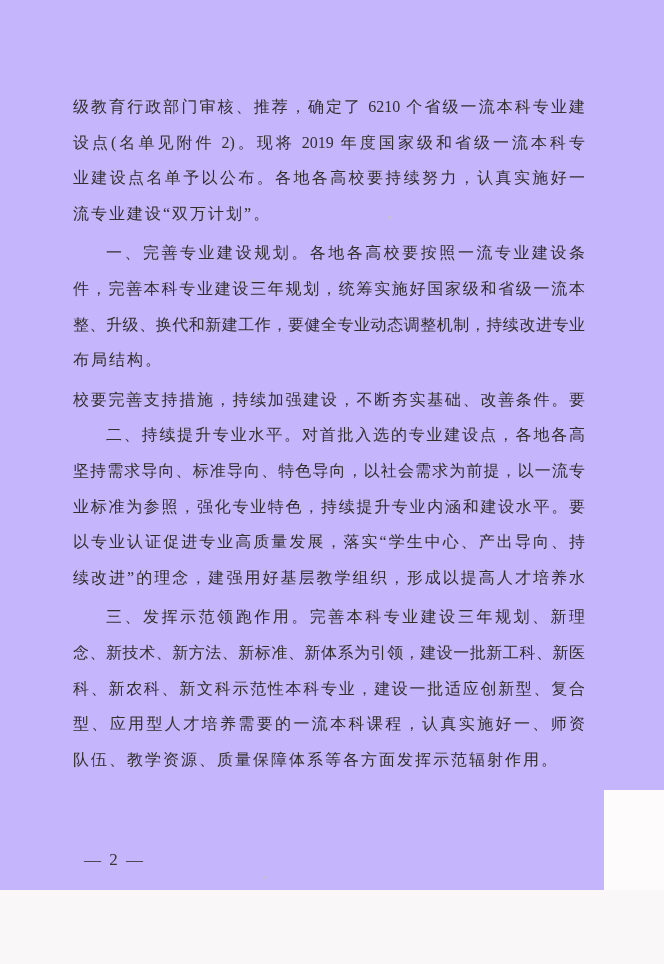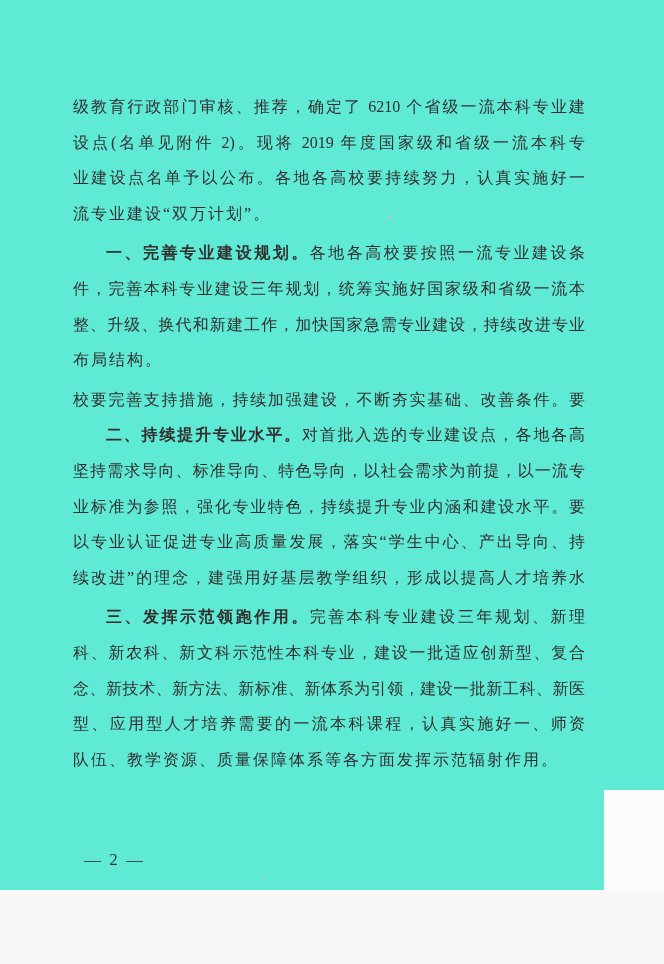--- a/index.html
+++ b/index.html
@@ -4,21 +4,21 @@
 <style>
   html, body {
     margin: 0;
     padding: 0;
     background: #ffffff;
   }
   .page {
     position: relative;
     width: 664px;
     height: 964px;
-    background: #5eead4;
+    background: #c4b5fd;
     overflow: hidden;
     font-family: "Liberation Serif", "DejaVu Serif", serif;
     color: #332f2f;
   }
   
   .scan-band {
     position: absolute;
     left: 0;
     top: 890px;
     width: 664px;
@@ -60,21 +60,21 @@
   }
   .line.last {
     text-align: right;
     text-align-last: left;
     letter-spacing: 2px;
   }
   .line.indent {
     padding-left: 33px;
   }
   .head {
-    font-weight: bold;
+    font-weight: normal;
     margin-top: 47px;
   }
   .page-number {
     position: absolute;
     left: 84px;
     top: 849px;
     font-size: 17px;
     line-height: 22px;
     letter-spacing: 2px;
     color: #3a3636;
@@ -96,37 +96,37 @@
     <div class="para">
       <div class="line">级教育行政部门审核、推荐，确定了 6210 个省级一流本科专业建</div>
       <div class="line">设点(名单见附件 2)。现将 2019 年度国家级和省级一流本科专</div>
       <div class="line">业建设点名单予以公布。各地各高校要持续努力，认真实施好一</div>
       <div class="line last">流专业建设“双万计划”。</div>
     </div>
 
     <div class="para gap">
       <div class="line indent"><span class="head">一、完善专业建设规划。</span><span>各地各高校要按照一流专业建设条</span></div>
       <div class="line">件，完善本科专业建设三年规划，统筹实施好国家级和省级一流本</div>
-      <div class="line">整、升级、换代和新建工作，加快国家急需专业建设，持续改进专业</div>
+      <div class="line">整、升级、换代和新建工作，要健全专业动态调整机制，持续改进专业</div>
       <div class="line last">布局结构。</div>
     </div>
 
     <div class="para gap">
       <div class="line">校要完善支持措施，持续加强建设，不断夯实基础、改善条件。要</div>
       <div class="line indent"><span class="head">二、持续提升专业水平。</span><span>对首批入选的专业建设点，各地各高</span></div>
       <div class="line">坚持需求导向、标准导向、特色导向，以社会需求为前提，以一流专</div>
       <div class="line">业标准为参照，强化专业特色，持续提升专业内涵和建设水平。要</div>
       <div class="line">以专业认证促进专业高质量发展，落实“学生中心、产出导向、持</div>
       <div class="line">续改进”的理念，建强用好基层教学组织，形成以提高人才培养水</div>
     </div>
 
     <div class="para gap">
       <div class="line indent"><span class="head">三、发挥示范领跑作用。</span><span>完善本科专业建设三年规划、新理</span></div>
+      <div class="line">念、新技术、新方法、新标准、新体系为引领，建设一批新工科、新医</div>
       <div class="line">科、新农科、新文科示范性本科专业，建设一批适应创新型、复合</div>
-      <div class="line">念、新技术、新方法、新标准、新体系为引领，建设一批新工科、新医</div>
       <div class="line">型、应用型人才培养需要的一流本科课程，认真实施好一、师资</div>
       <div class="line last">队伍、教学资源、质量保障体系等各方面发挥示范辐射作用。</div>
     </div>
 
   </div>
 
   <div class="page-number">— 2 —</div>
 
 </div>
 

